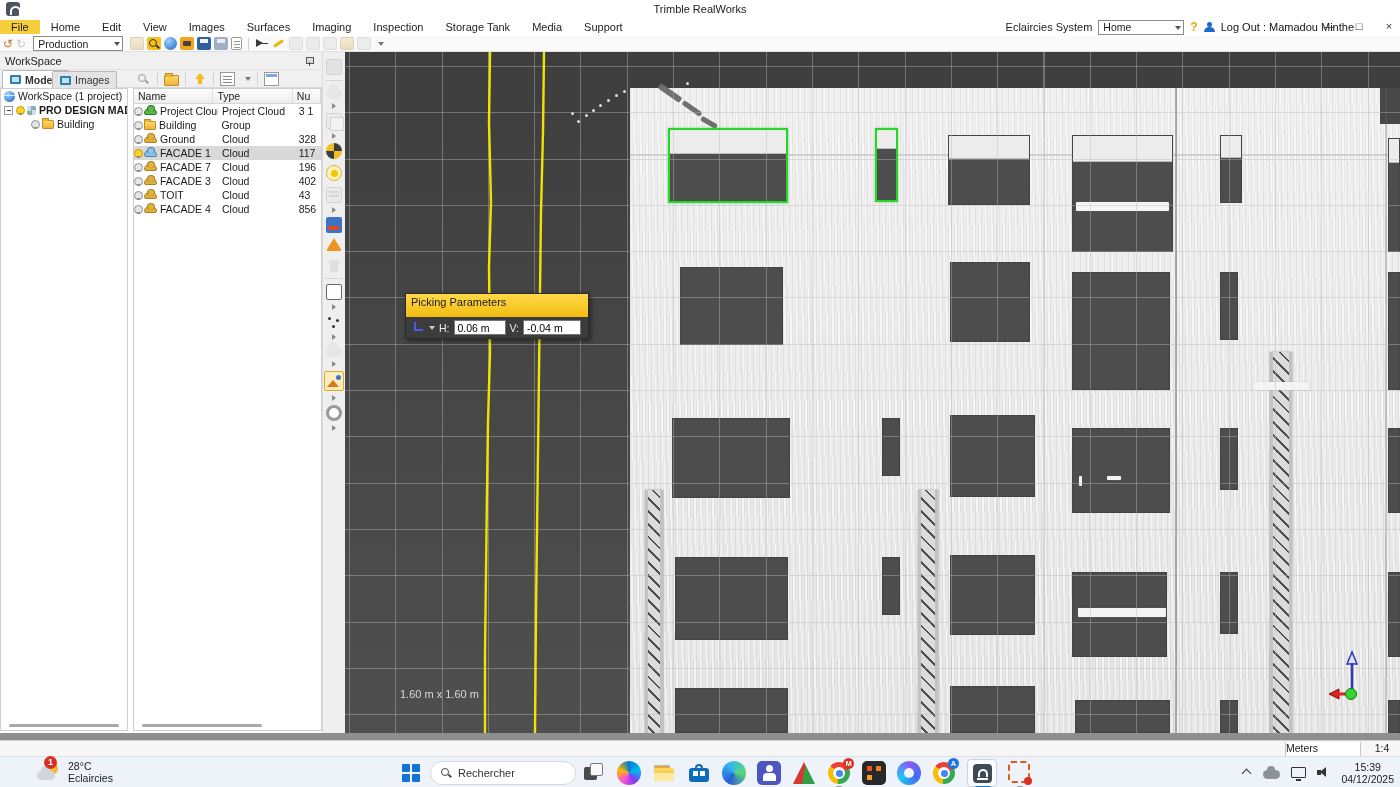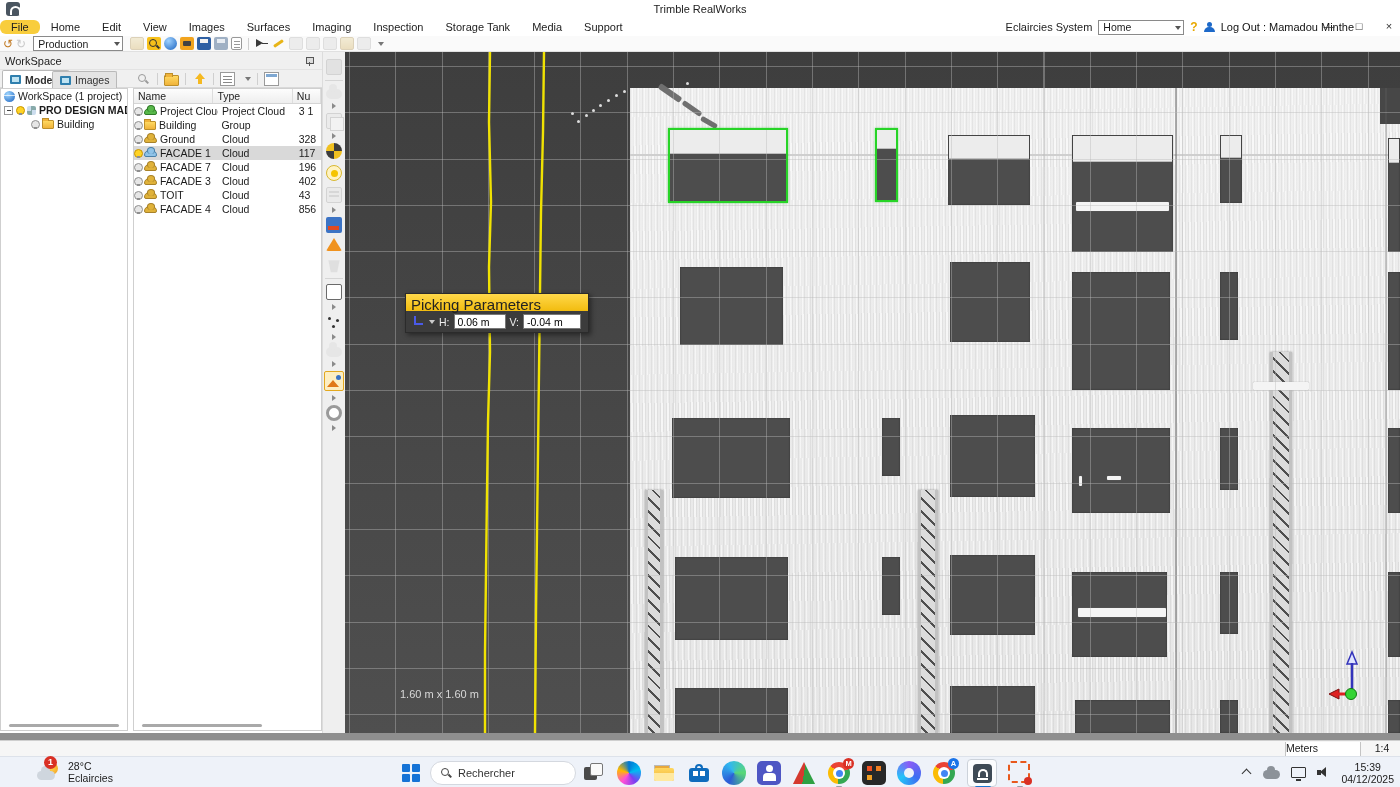--- a/index.html
+++ b/index.html
@@ -9,21 +9,21 @@
 
 .titlebar{position:absolute;left:0;top:0;width:1400px;height:18px;background:#fff}
 .appico{position:absolute;left:6px;top:2px;width:14px;height:14px;border-radius:3px;background:#4a5560}
 .appico::after{content:"";position:absolute;left:3.5px;top:4px;width:7px;height:7px;border:2px solid #fff;border-bottom:none;border-radius:6px 6px 0 0}
 .title-text{position:absolute;left:0;right:0;top:3px;text-align:center;font-size:11px;color:#222}
 .winctl{position:absolute;right:4px;top:20px;display:flex;gap:16px;color:#333;font-size:11px;z-index:20}
 .winctl span{width:14px;text-align:center;cursor:default}
 
 .menubar{position:absolute;left:0;top:18px;width:1400px;height:18px;background:#fff;display:flex;align-items:center}
 .menu-item{padding:1px 11px;font-size:11px;color:#222}
-.menu-item.active{background:#f8cd3c;border-radius:6px}
+.menu-item.active{background:#f8cd3c;border-radius:0}
 .menu-right{position:absolute;right:46px;top:0;height:18px;display:flex;align-items:center;gap:6px}
 .cs-label{font-size:11px;color:#222}
 .combo{position:relative;background:#fff;border:1px solid #8a8a8a;height:15px;display:flex;align-items:center;padding:0 14px 0 4px;font-size:10.5px}
 .combo .caret{position:absolute;right:2px;top:5px;width:0;height:0;border-left:3.5px solid transparent;border-right:3.5px solid transparent;border-top:4px solid #555}
 .cs-combo{width:86px}
 .help-q{color:#e8a800;font-weight:bold;font-size:12px}
 .user-ico{width:11px;height:11px;position:relative}
 .user-ico::before{content:"";position:absolute;left:3px;top:0;width:5px;height:5px;border-radius:50%;background:#1d69c9}
 .user-ico::after{content:"";position:absolute;left:0;top:5.5px;width:11px;height:5px;border-radius:5px 5px 0 0;background:#1d69c9}
 .logout{font-size:11px;color:#111}
@@ -143,21 +143,21 @@
 .gridov{position:absolute;inset:0;background-image:repeating-linear-gradient(to right,rgba(185,185,185,.42) 0 1px,transparent 1px 46.3px),repeating-linear-gradient(to bottom,rgba(185,185,185,.42) 0 1px,transparent 1px 46.3px);background-position:4px 14px;pointer-events:none}
 .greenrect{position:absolute;border:2px solid #27d427;box-shadow:0 0 2px rgba(30,200,30,.6)}
 .grid-label{position:absolute;left:55px;top:636px;color:#d8d8d8;font-size:11px}
 .joint{position:absolute;top:36px;width:2px;height:645px;background:rgba(100,100,100,.5)}
 .whitebar{position:absolute;background:#f4f4f4;border-radius:1px;box-shadow:0 0 1px #777}
 .darkstreak{position:absolute;background:#6f6f6f;border-radius:2px}
 .dot{position:absolute;width:3px;height:3px;background:#ddd;border-radius:50%}
 .notch{position:absolute;background:#474747}
 
 .pickdlg{position:absolute;left:60px;top:241px;width:184px;border:1px solid #2b2b2b;box-shadow:2px 2px 5px rgba(0,0,0,.45);z-index:30}
-.pickdlg .dtitle{height:17px;background:linear-gradient(#ffd84a,#f2bc0f);font-size:15px;color:#222;padding:2px 5px}
+.pickdlg .dtitle{height:23px;background:linear-gradient(#ffd84a,#f2bc0f);font-size:11px;color:#222;padding:2px 5px}
 .pickdlg .dbody{height:21px;background:#3c3c3c;display:flex;align-items:center;gap:4px;padding:0 5px}
 .axis-ico{width:14px;height:13px;position:relative}
 .axis-ico::before{content:"";position:absolute;left:3px;top:1px;width:2px;height:9px;background:#4a5ae8}
 .axis-ico::after{content:"";position:absolute;left:3px;top:8px;width:9px;height:2px;background:#4a5ae8}
 .dcaret{width:0;height:0;border-left:3px solid transparent;border-right:3px solid transparent;border-top:4px solid #ccc}
 .dlabel{color:#eee;font-size:10.5px}
 .dinput{height:15px;border:1px solid #777;background:#fff;font-size:10.5px;font-family:"Liberation Sans",sans-serif;padding:0 3px}
 .dh{width:52px}.dv{width:58px}
 
 .strip{position:absolute;left:0;top:733px;width:1400px;height:7px;background:#8f8f8f}

